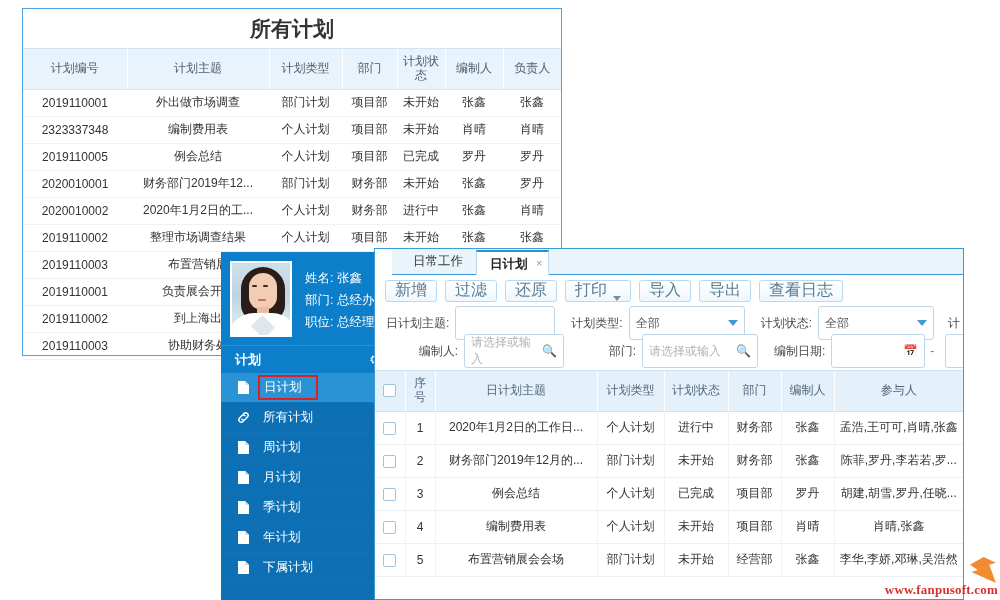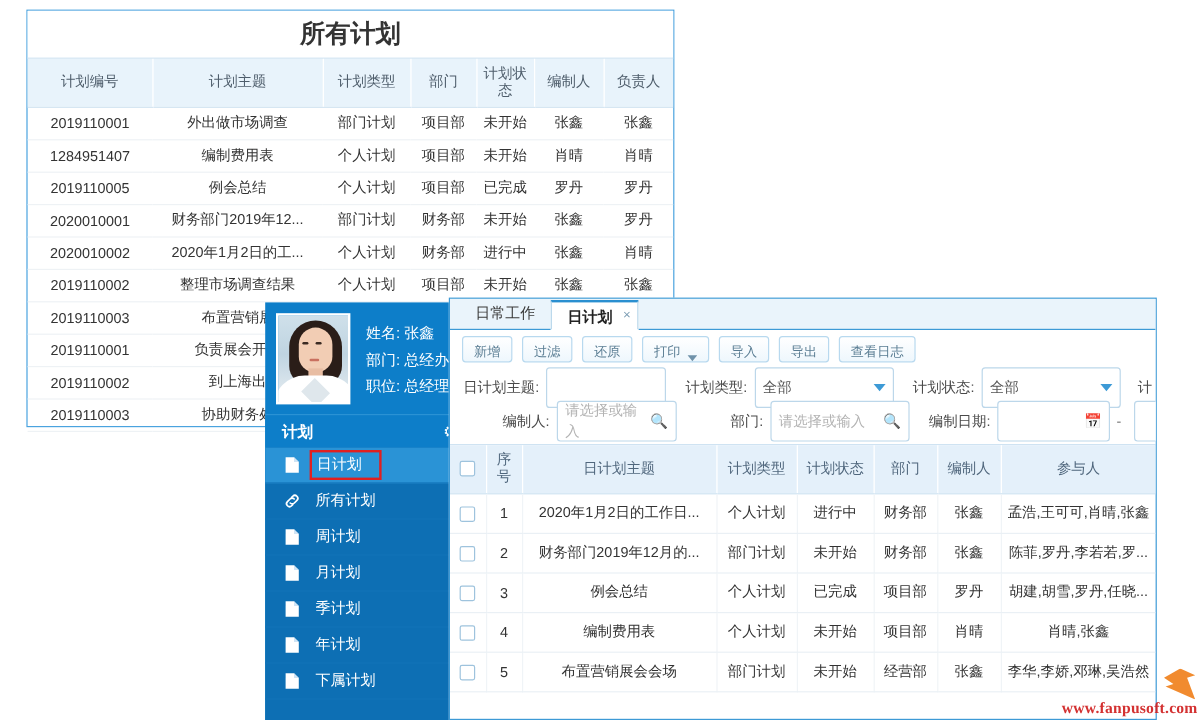--- a/index.html
+++ b/index.html
@@ -115,21 +115,21 @@
   .main-panel {
     position: absolute; left: 374px; top: 248px;
     width: 590px; height: 352px;
     background: #ffffff;
     border: 1px solid #3d9ad6;
     z-index: 6; overflow: hidden;
   }
   .tabstrip {
     height: 26px; background: #eaf4fb;
     border-bottom: 1px solid #3d9ad6;
-    display: flex; align-items: flex-end; padding-left: 8px;
+    display: flex; align-items: flex-end; padding-left: 8px; margin-left: 17px;
   }
   .tab {
     height: 25px; line-height: 25px; padding: 0 13px;
     font-size: 12.5px; color: #3a3a3a; position: relative;
   }
   .tab.active {
     background: #ffffff; font-weight: bold; color: #222;
     border-left: 1px solid #bcd9ec; border-right: 1px solid #bcd9ec;
     border-top: 2px solid #2a8fd0;
     border-bottom: 1px solid #ffffff; margin-bottom: -1px;
@@ -141,21 +141,21 @@
   }
 
   .toolbar {
     height: 30px; display: flex; align-items: center;
     gap: 8px; padding: 4px 8px 3px 10px; background: #ffffff;
   }
   .tbtn {
     height: 22px; min-width: 42px; padding: 0 9px;
     border: 1px solid #b8d9ef; border-radius: 3px;
     background: linear-gradient(180deg,#ffffff 0%,#eef7fd 100%);
-    color: #5a7d93; font-size: 11px;
+    color: #5a7d93; font-size: 16px;
     display: inline-flex; align-items: flex-end; justify-content: center;
     white-space: nowrap;
   }
   .tbtn .caret {
     margin-left: 6px; width: 0; height: 0;
     border-left: 4px solid transparent; border-right: 4px solid transparent;
     border-top: 5px solid #6f92aa;
   }
 
   
@@ -249,21 +249,21 @@
           <tr>
             <td>2019110001</td>
             <td>外出做市场调查</td>
             <td>部门计划</td>
             <td>项目部</td>
             <td>未开始</td>
             <td>张鑫</td>
             <td>张鑫</td>
           </tr>
           <tr>
-            <td>1284951407</td>
+            <td>2323337348</td>
             <td>编制费用表</td>
             <td>个人计划</td>
             <td>项目部</td>
             <td>未开始</td>
             <td>肖晴</td>
             <td>肖晴</td>
           </tr>
           <tr>
             <td>2019110005</td>
             <td>例会总结</td>

